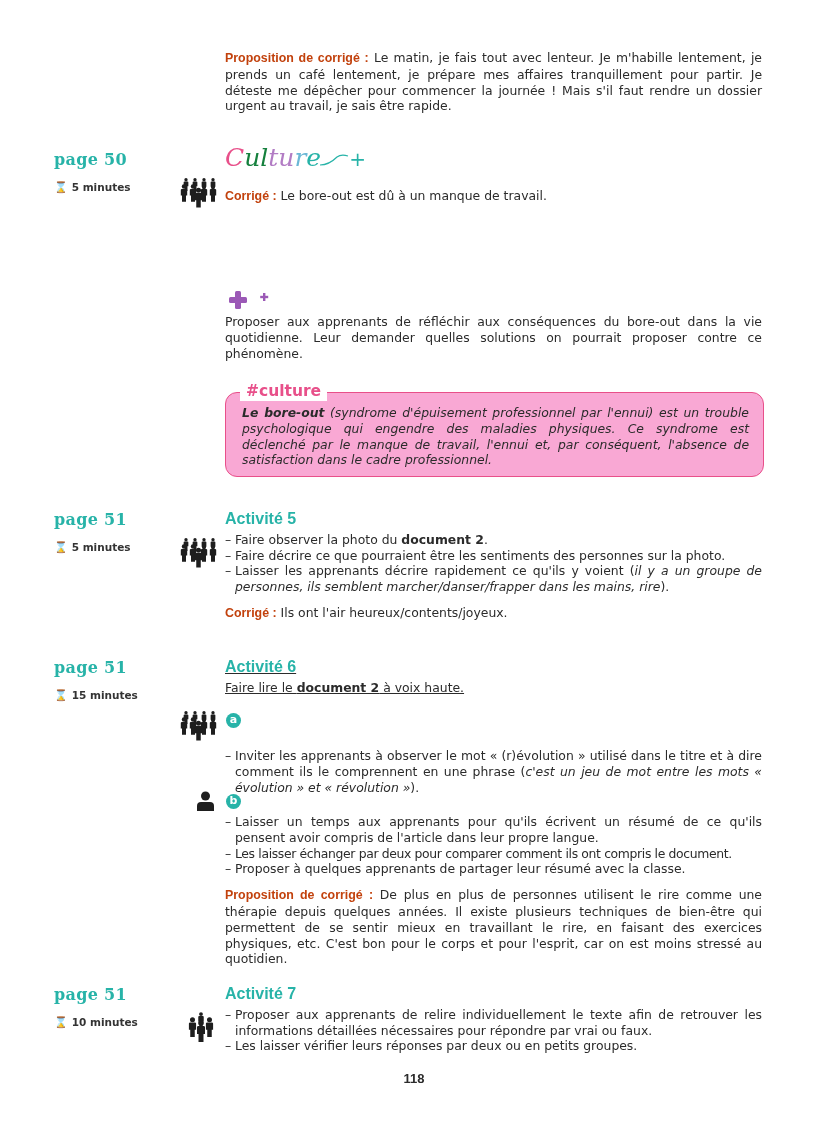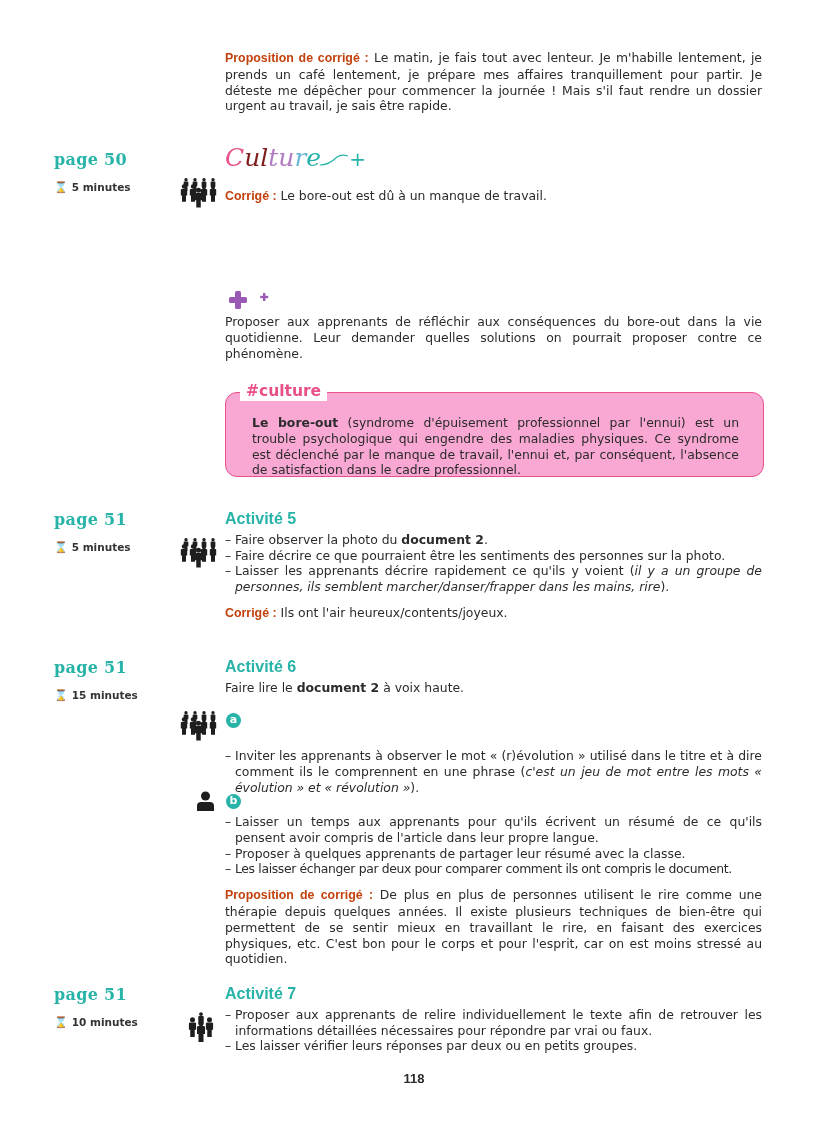--- a/index.html
+++ b/index.html
@@ -28,21 +28,21 @@
       color: #27b3a8; font-size: 16px; margin: 0 0 5px 0;
     }
     ul.dash { list-style: none; margin: 0; padding: 0; }
     ul.dash li { position: relative; padding-left: 10px; text-align: justify; }
     ul.dash li::before { content: "–"; position: absolute; left: 0; top: 0; }
     .culture-title {
       font-family: "DejaVu Serif", serif; font-style: italic;
       font-size: 25px; line-height: 28px;
     }
     .culture-title .c1 { color: #e8508a; }
-    .culture-title .c2 { color: #7f1d1d; }
+    .culture-title .c2 { color: #15803d; }
     .culture-title .c3 { color: #b27cc4; }
     .culture-title .c4 { color: #6bb8d6; }
     .culture-title .c5 { color: #27b3a8; }
     .culture-box {
       position: absolute; left: 225px; top: 392px; width: 511px; height: 68px;
       border: 1.5px solid #e8508a; border-radius: 12px;
       padding: 10px 12px 5px 14px; background: #f9a8d4;
     }
     .culture-box .legend {
       position: absolute; top: -12px; left: 14px; background: #fff;
@@ -111,21 +111,21 @@
     <rect x="31.2" y="5.8" width="8" height="2.4"></rect>
   </svg>
 </div>
 
 <div class="col" style="top:314px;">
   <p class="p">Proposer aux apprenants de réfléchir aux conséquences du bore-out dans la vie quotidienne. Leur demander quelles solutions on pourrait proposer contre ce phénomène.</p>
 </div>
 
 <div class="culture-box">
   <span class="legend">#culture</span>
-  <p class="p" style="margin:12px;"><b>Le bore-out</b><span> (syndrome d'épuisement professionnel par l'ennui) est un trouble psychologique qui engendre des maladies physiques. Ce syndrome est déclenché par le manque de travail, l'ennui et, par conséquent, l'absence de satisfaction dans le cadre professionnel.</span></p>
+  <p class="p" style="margin:2px;font-style:italic;"><b>Le bore-out</b><span> (syndrome d'épuisement professionnel par l'ennui) est un trouble psychologique qui engendre des maladies physiques. Ce syndrome est déclenché par le manque de travail, l'ennui et, par conséquent, l'absence de satisfaction dans le cadre professionnel.</span></p>
 </div>
 
 <div class="pagelabel" style="top:512px;">page 51</div>
 <div class="duration" style="top:540px;"><span class="hg">⌛</span><span>5 minutes</span></div>
 
 <div class="col" style="top:511px;">
   <div class="act-title">Activité 5</div>
   <ul class="dash">
     <li><span>Faire observer la photo du </span><b>document 2</b><span>.</span></li>
     <li>Faire décrire ce que pourraient être les sentiments des personnes sur la photo.</li>
@@ -144,21 +144,21 @@
     <use href="#person" x="9" y="6" width="8" height="18"></use>
     <use href="#person" x="20" y="6" width="8" height="18"></use>
     <use href="#person" x="29" y="6" width="8" height="18"></use>
     <use href="#person" x="14" y="9" width="9" height="21"></use>
   </svg>
 </div>
 
 <div class="pagelabel" style="top:660px;">page 51</div>
 <div class="duration" style="top:688px;"><span class="hg">⌛</span><span>15 minutes</span></div>
 
-<div class="col" style="top:659px;">
+<div class="col" style="top:659px;text-decoration:underline;">
   <div class="act-title">Activité 6</div>
   <p class="p"><span>Faire lire le </span><b>document 2</b><span> à voix haute.</span></p>
 </div>
 
 <div class="abs" style="left:180px; top:711px;">
   <svg width="38" height="30" viewBox="0 0 38 30" fill="#1e1e1e">
     <use href="#person" x="3" y="0" width="6" height="13"></use>
     <use href="#person" x="12" y="0" width="6" height="13"></use>
     <use href="#person" x="21" y="0" width="6" height="13"></use>
     <use href="#person" x="30" y="0" width="6" height="13"></use>
@@ -181,22 +181,22 @@
   <svg width="17" height="20" viewBox="0 0 17 20" fill="#1e1e1e">
     <circle cx="8.5" cy="5" r="4.5"></circle>
     <path d="M0 20 L0 15 Q0 11 4 11 L13 11 Q17 11 17 15 L17 20 Z"></path>
   </svg>
 </div>
 <div class="abs" style="left:226px; top:792px;"><span class="badge">b</span></div>
 
 <div class="col" style="top:814px;">
   <ul class="dash">
     <li>Laisser un temps aux apprenants pour qu'ils écrivent un résumé de ce qu'ils pensent avoir compris de l'article dans leur propre langue.</li>
+    <li style="letter-spacing:-0.35px;">Les laisser échanger par deux pour comparer comment ils ont compris le document.</li>
     <li>Proposer à quelques apprenants de partager leur résumé avec la classe.</li>
-    <li style="letter-spacing:-0.35px;">Les laisser échanger par deux pour comparer comment ils ont compris le document.</li>
   </ul>
   <p class="p" style="margin-top:10px;"><span class="pink">Proposition de corrigé :</span><span> De plus en plus de personnes utilisent le rire comme une thérapie depuis quelques années. Il existe plusieurs techniques de bien-être qui permettent de se sentir mieux en travaillant le rire, en faisant des exercices physiques, etc. C'est bon pour le corps et pour l'esprit, car on est moins stressé au quotidien.</span></p>
 </div>
 
 <div class="pagelabel" style="top:987px;">page 51</div>
 <div class="duration" style="top:1015px;"><span class="hg">⌛</span><span>10 minutes</span></div>
 
 <div class="col" style="top:986px;">
   <div class="act-title">Activité 7</div>
   <ul class="dash">

